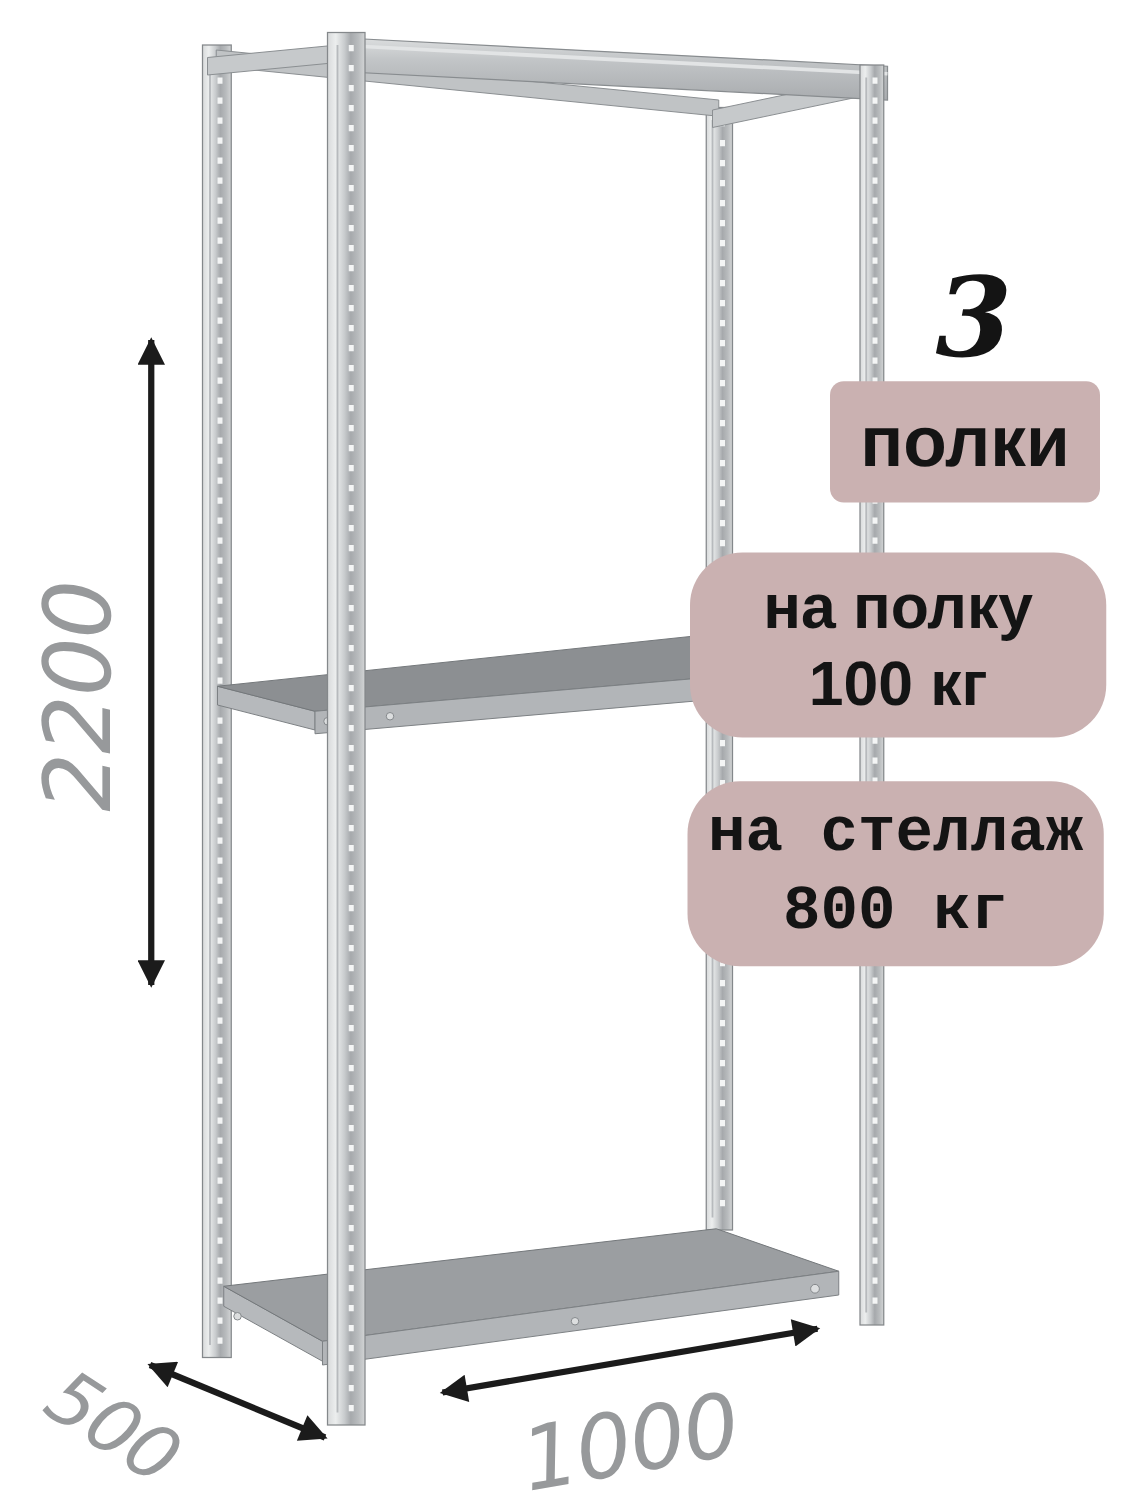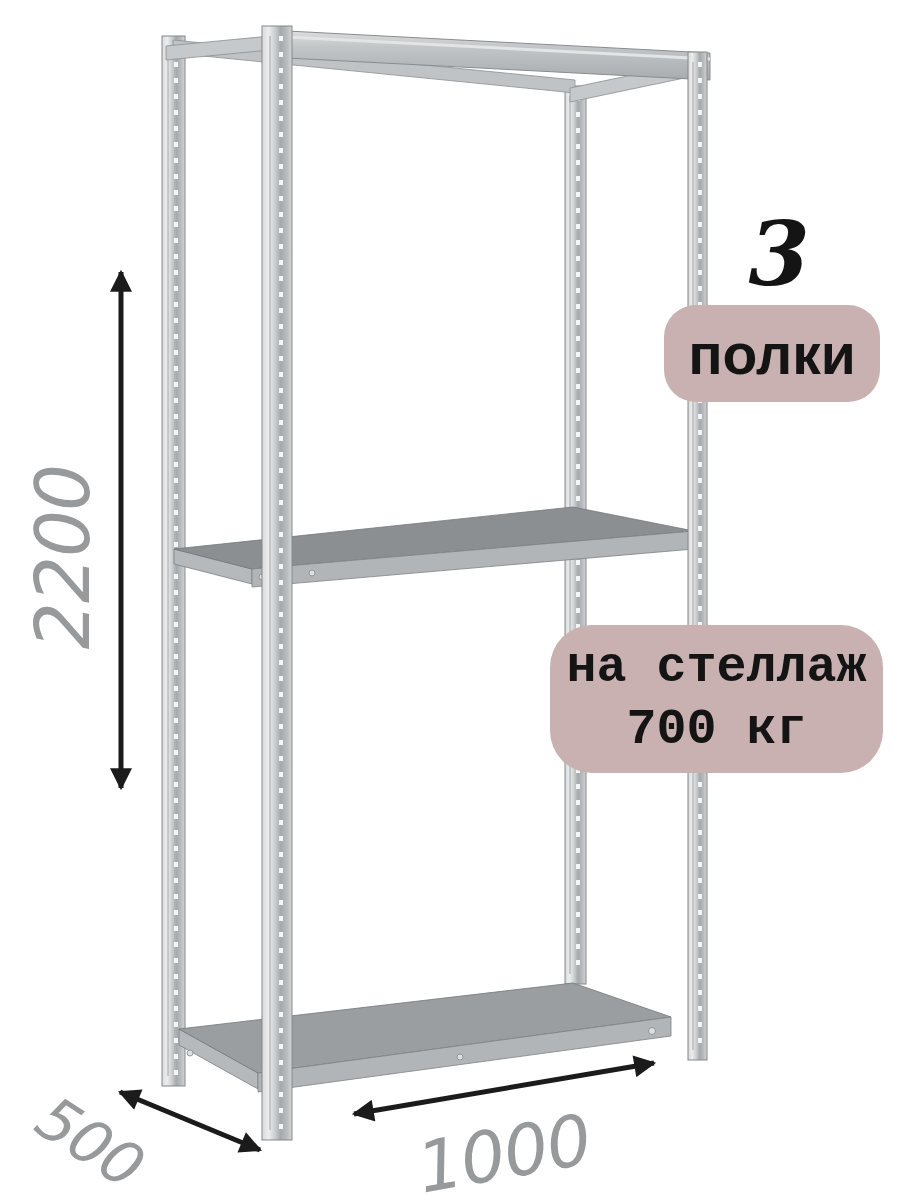--- a/index.html
+++ b/index.html
@@ -31,21 +31,21 @@
   .count{
     position:absolute;left:709px;top:198px;width:140px;height:112px;
     font-family:"DejaVu Serif", serif;font-style:italic;font-weight:bold;
     font-size:88px;line-height:112px;text-align:center;color:var(--badge-text);
   }
   .badge{
     position:absolute;background:var(--badge-bg);color:var(--badge-text);
     display:flex;flex-direction:column;align-items:center;justify-content:center;
     font-weight:bold;text-align:center;
   }
-  .badge-count{left:664px;top:305px;width:216px;height:97px;border-radius:32px;font-size:57px;}
+  .badge-count{left:664px;top:305px;width:216px;height:97px;border-radius:11px;font-size:57px;}
   .badge-two{width:333px;height:148px;border-radius:42px;font-size:50px;line-height:1.24;}
   .badge-shelf{left:552px;top:442px;}
   .badge-rack{left:550px;top:625px;font-family:Liberation Mono, monospace;}
 </style>
 </head>
 <body>
 
 <div class="stage">
 
   <svg width="900" height="1200" viewBox="0 0 900 1200">
@@ -134,19 +134,23 @@
   <div class="dim dim-height">2200</div>
   <div class="dim dim-depth">500</div>
   <div class="dim dim-width">1000</div>
 
   <div class="count">3</div>
 
   <div class="badge badge-count">
     <span>полки</span>
   </div>
 
+  <div class="badge badge-two badge-shelf">
+    <div>на полку</div>
+    <div>100 кг</div>
+  </div>
 
   <div class="badge badge-two badge-rack">
     <div>на стеллаж</div>
-    <div>700 кг</div>
+    <div>800 кг</div>
   </div>
 
 </div>
 
 </body></html>

